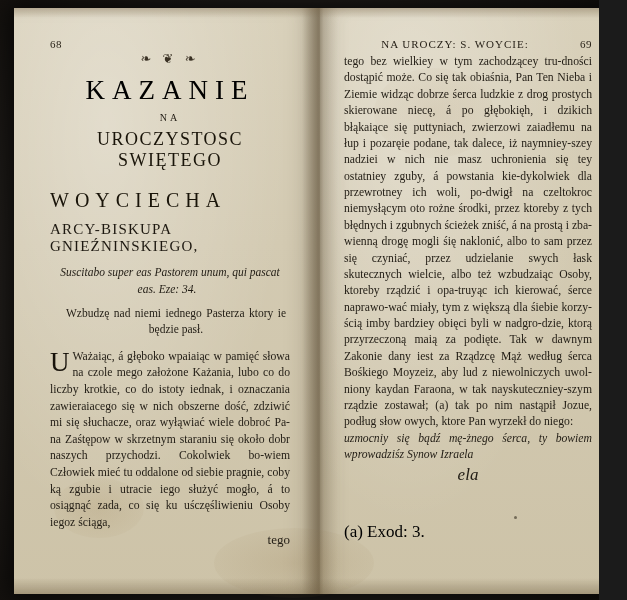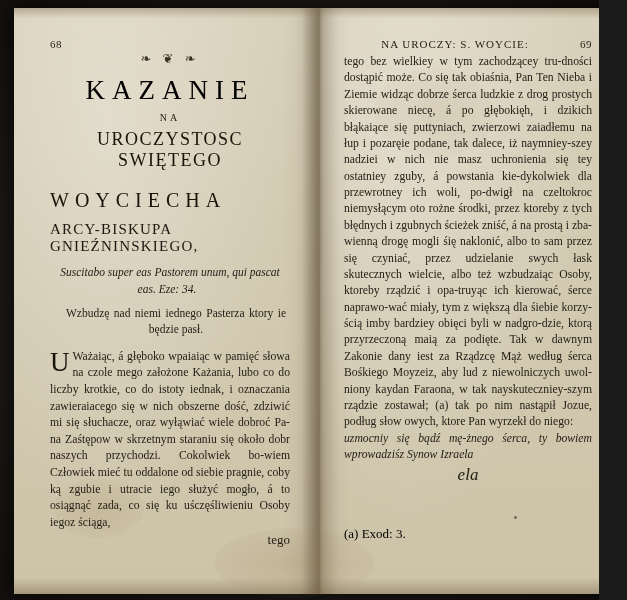--- a/index.html
+++ b/index.html
@@ -193,21 +193,21 @@
   }
   .tail {
     text-align: right;
     font-size: 13px;
     margin-top: 1px;
   }
   .footnote {
     position: absolute;
     left: 330px;
     bottom: 52px;
-    font-size: 13px;
+    font-size: 17px;
   }
   .rbody p { margin: 0; }
   .rbody {
     font-size: 11.7px;
     line-height: 1.40;
     text-align: justify;
   }
   .italrun {
     font-style: italic;
   }

